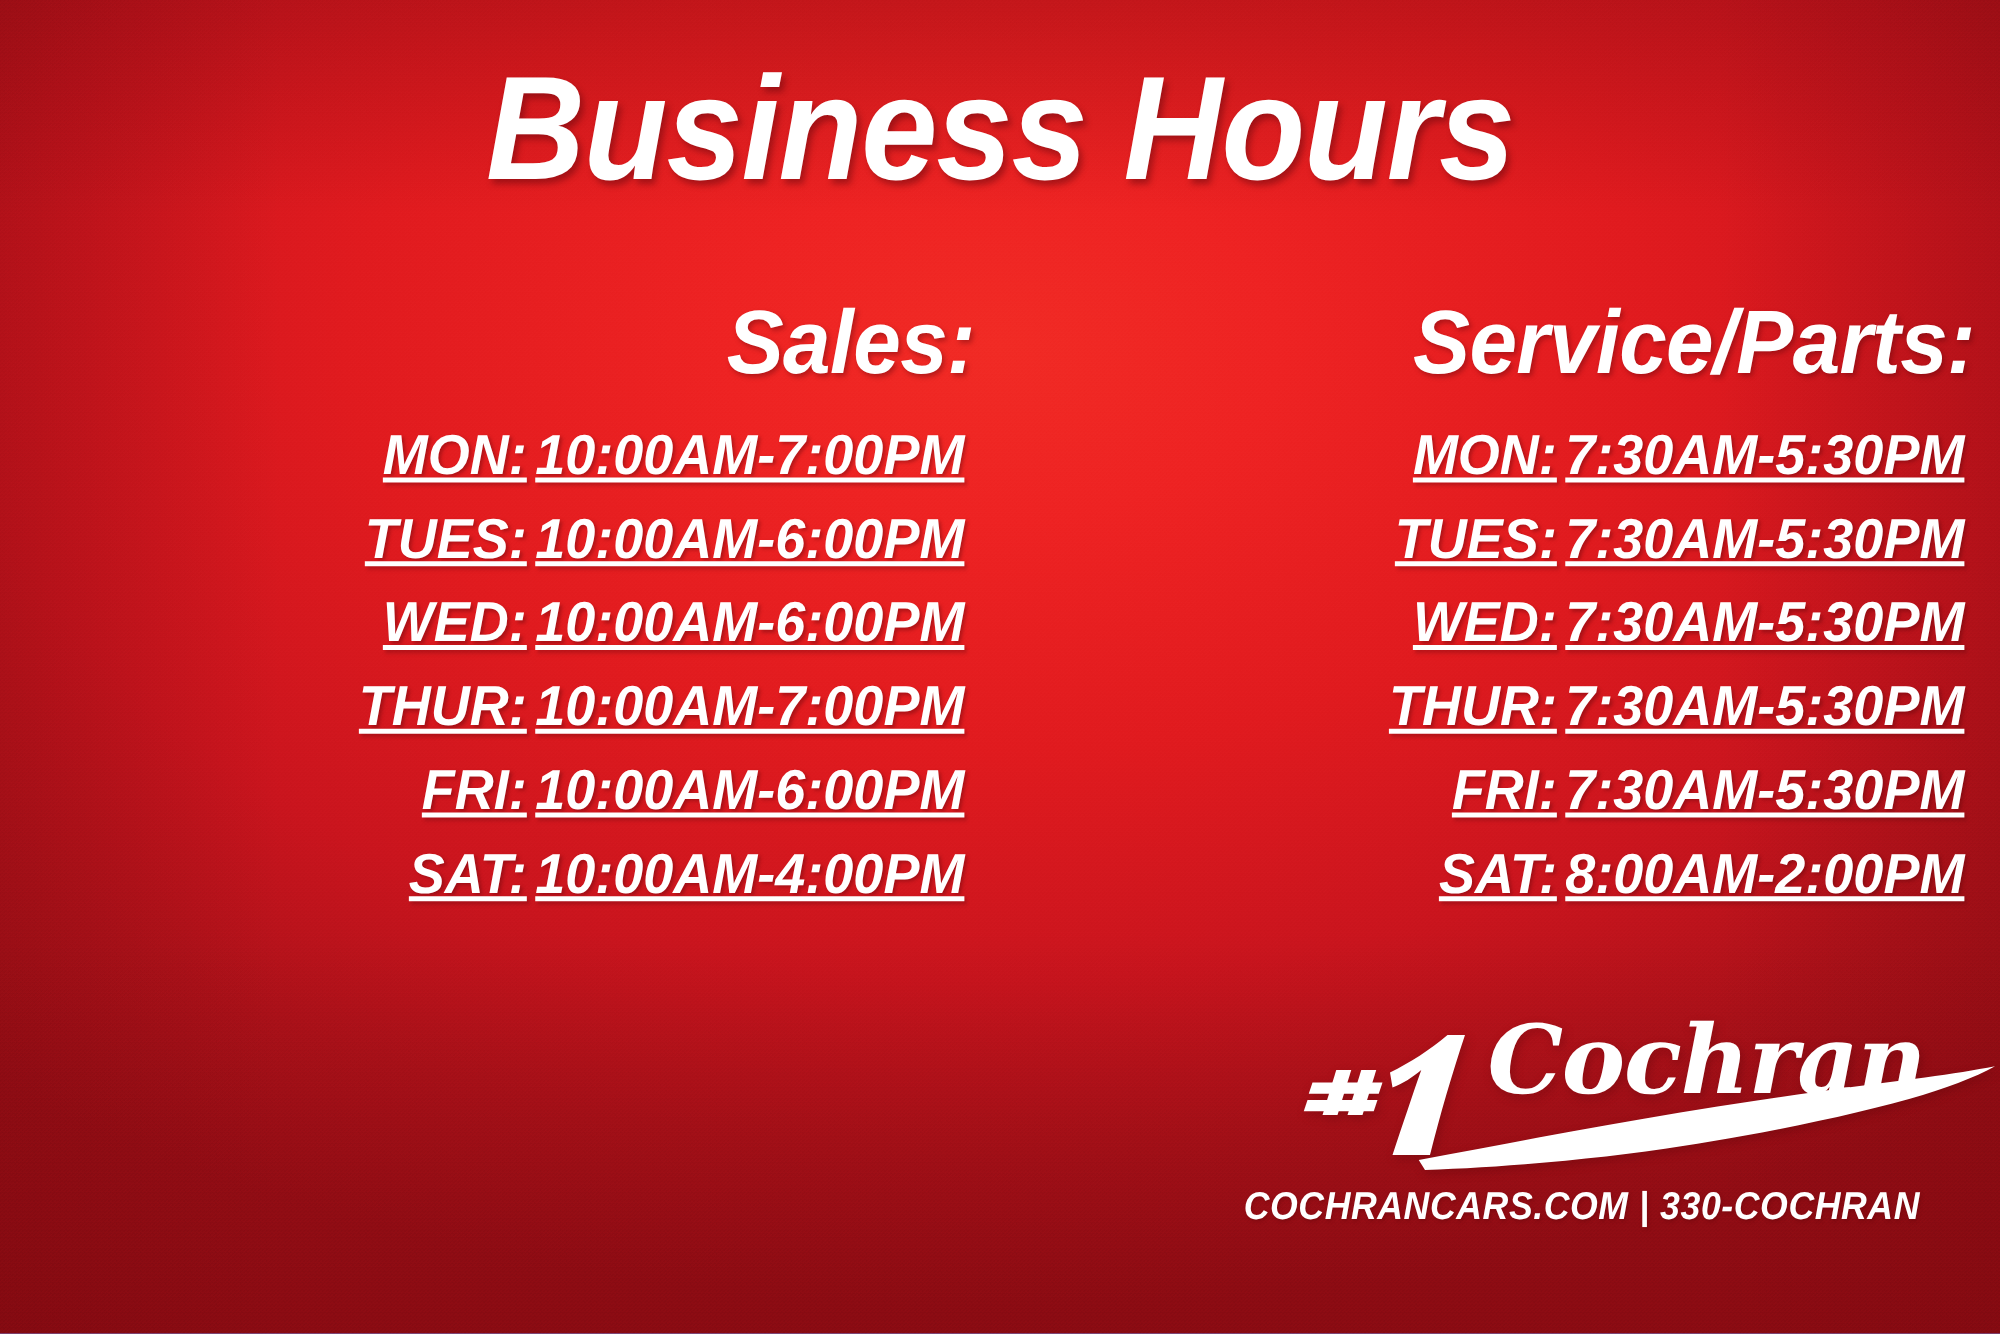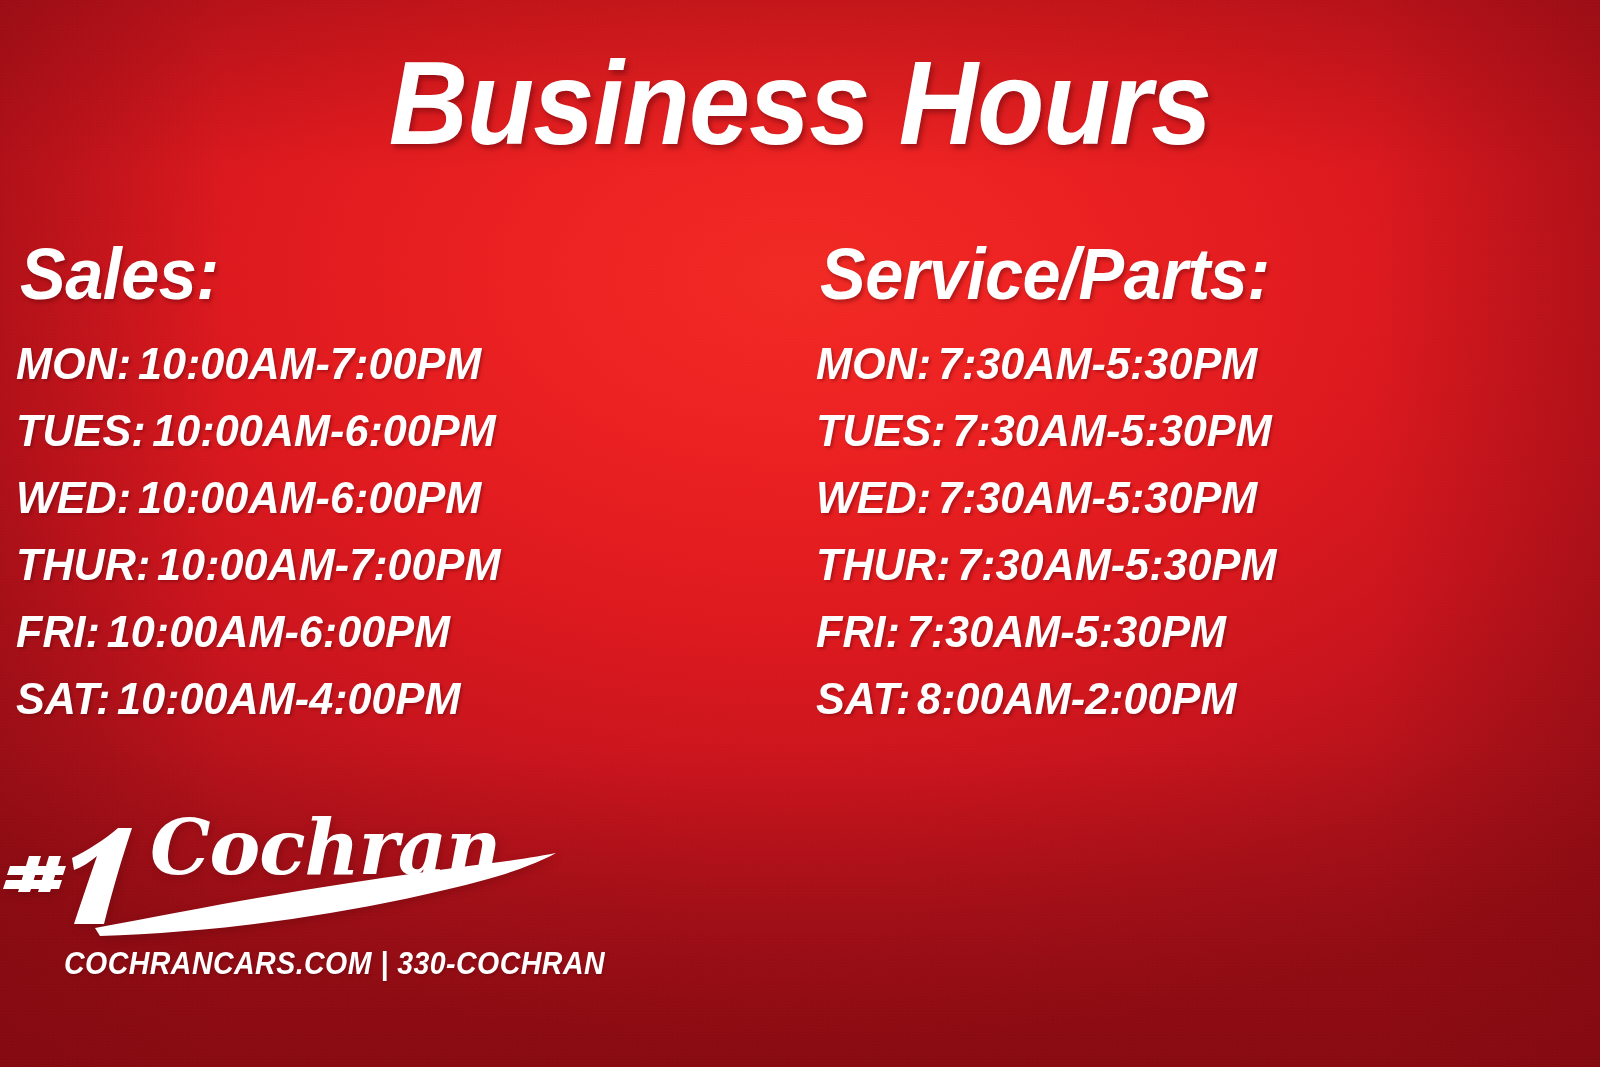--- a/index.html
+++ b/index.html
@@ -86,39 +86,40 @@
   #columns {
     position: absolute;
     top: 236px;
     left: 0;
     width: 100%;
     display: flex;
     flex-direction: row;
   }
   .column {
     width: 50%;
-    text-align: left;
+    text-align: right;
     color: #ffffff;
   }
   .col-heading {
     font-family: "Liberation Sans Narrow", "Liberation Sans", sans-serif;
     font-weight: bold;
     font-style: italic;
     font-size: 72px;
     line-height: 1.06;
     letter-spacing: -0.5px;
     transform: scaleX(0.95);
     text-shadow: 2px 3px 4px rgba(90,4,10,0.40);
     margin-bottom: 18px;
     white-space: nowrap;
   }
   .hours-list {
     list-style: none;
-    margin: 0;
+    margin: 13px;
     padding: 0;
+    text-decoration: underline;
   }
   .hours-row {
     font-family: "Liberation Sans Narrow", "Liberation Sans", sans-serif;
     font-weight: bold;
     font-style: italic;
     font-size: 45px;
     line-height: 67px;
     letter-spacing: 0px;
     white-space: nowrap;
     transform: scaleX(0.96);
@@ -127,21 +128,21 @@
   .hours-row .day {
     margin-right: 7px;
   }
 
   
   #logo {
     position: absolute;
     left: 0;
     top: 800px;
     width: 100%;
-    text-align: left;
+    text-align: right;
   }
   #logo-mark {
     position: relative;
     display: inline-block;
     width: 560px;
     height: 140px;
   }
   #logo-mark svg {
     display: block;
     width: 560px;

